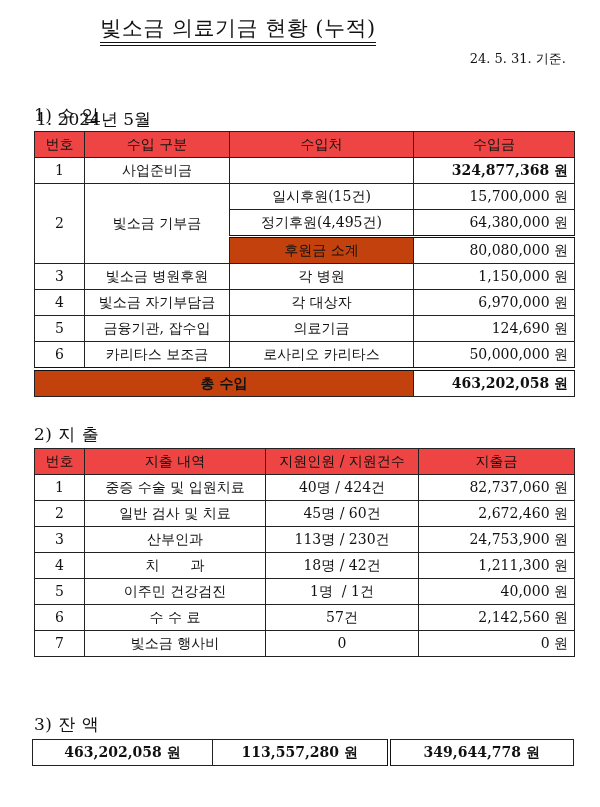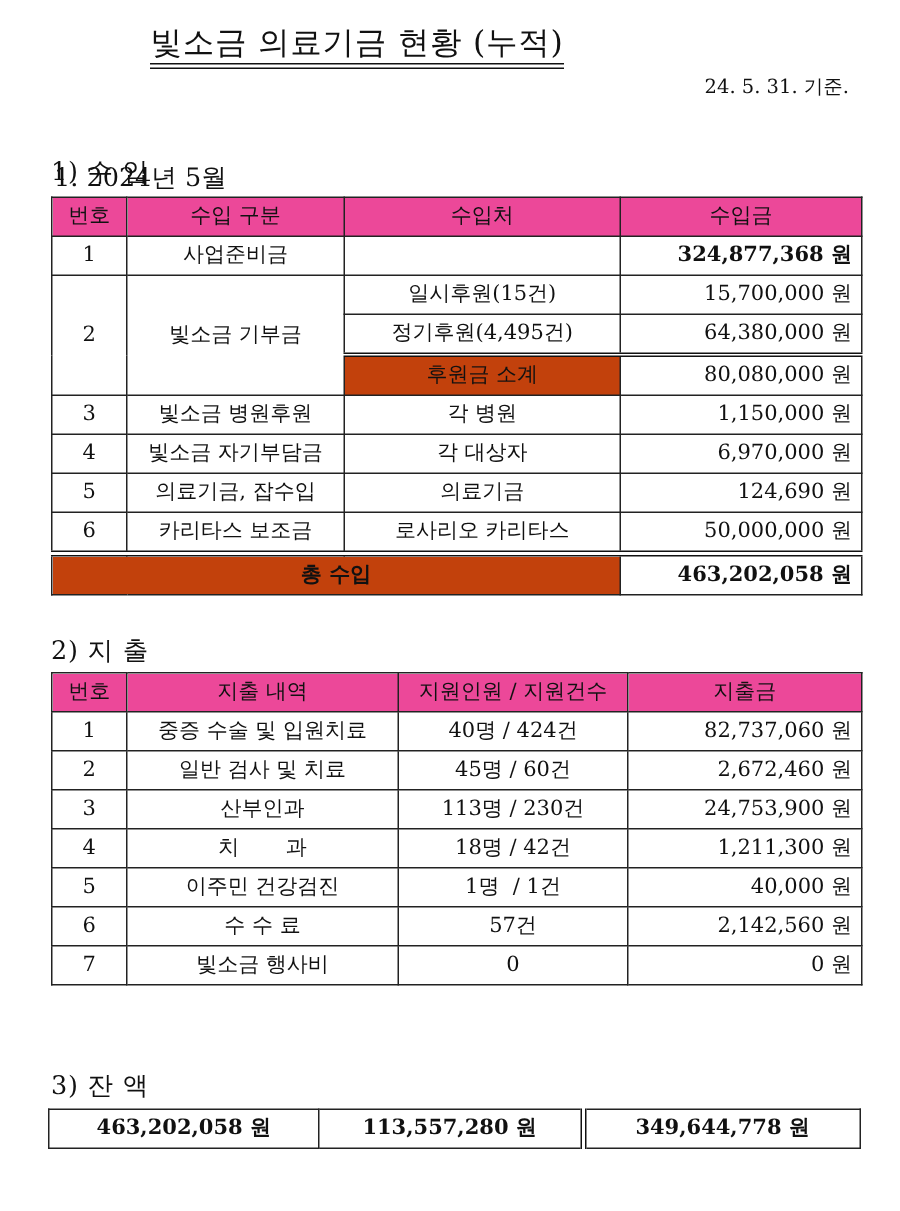--- a/index.html
+++ b/index.html
@@ -21,21 +21,21 @@
     .h1 { position: absolute; left: 36px; top: 76px; font-size: 17px; line-height: 22px; margin-top: 32px; }
     .h2 { position: absolute; left: 34px; font-size: 17px; line-height: 22px; letter-spacing: 0.5px; }
     table {
       position: absolute; border-collapse: collapse; table-layout: fixed;
       font-size: 14px;
     }
     td, th {
       border: 1px solid #222; padding: 0 6px; height: 25px; line-height: 25px;
       font-weight: normal; white-space: nowrap; overflow: hidden;
     }
-    th { background: #ec4899; text-align: center; }
+    th { background: #ef4444; text-align: center; }
     .c { text-align: center; }
     .r { text-align: right; }
     .gray { background: #c2410c; }
     .outer { border: 1.5px solid #111; }
     .dtop td, .dtop th { border-top: 4px double #111; }
     .dtop-cell { border-top: 3px double #111 !important; }
     .bold { font-weight: bold; }
     .dleft { border-left: 4px double #111 !important; }
   </style>
 </head>
@@ -87,21 +87,21 @@
     <td class="r">1,150,000 원</td>
   </tr>
   <tr>
     <td class="c">4</td>
     <td class="c">빛소금 자기부담금</td>
     <td class="c">각 대상자</td>
     <td class="r">6,970,000 원</td>
   </tr>
   <tr>
     <td class="c">5</td>
-    <td class="c">의료기금, 잡수입</td>
+    <td class="c">금융기관, 잡수입</td>
     <td class="c">의료기금</td>
     <td class="r">124,690 원</td>
   </tr>
   <tr>
     <td class="c">6</td>
     <td class="c">카리타스 보조금</td>
     <td class="c">로사리오 카리타스</td>
     <td class="r">50,000,000 원</td>
   </tr>
   <tr class="dtop">

